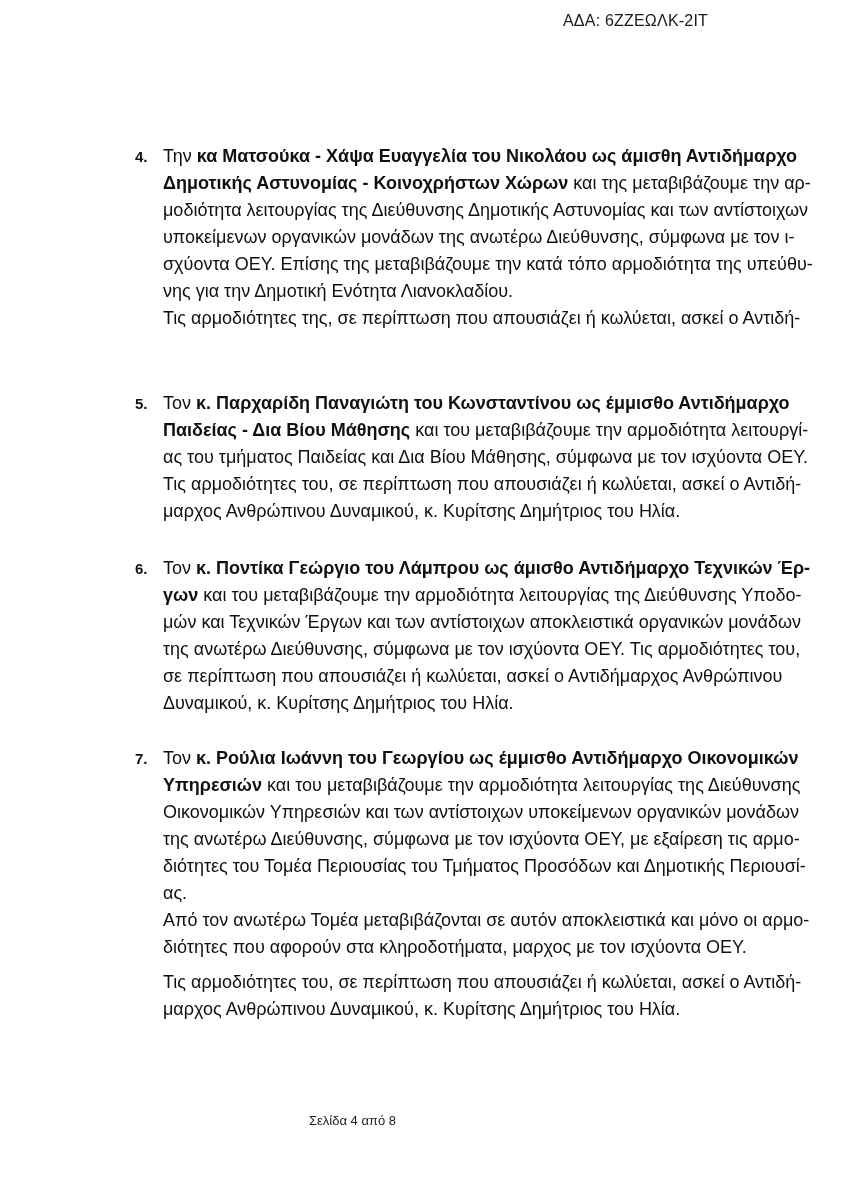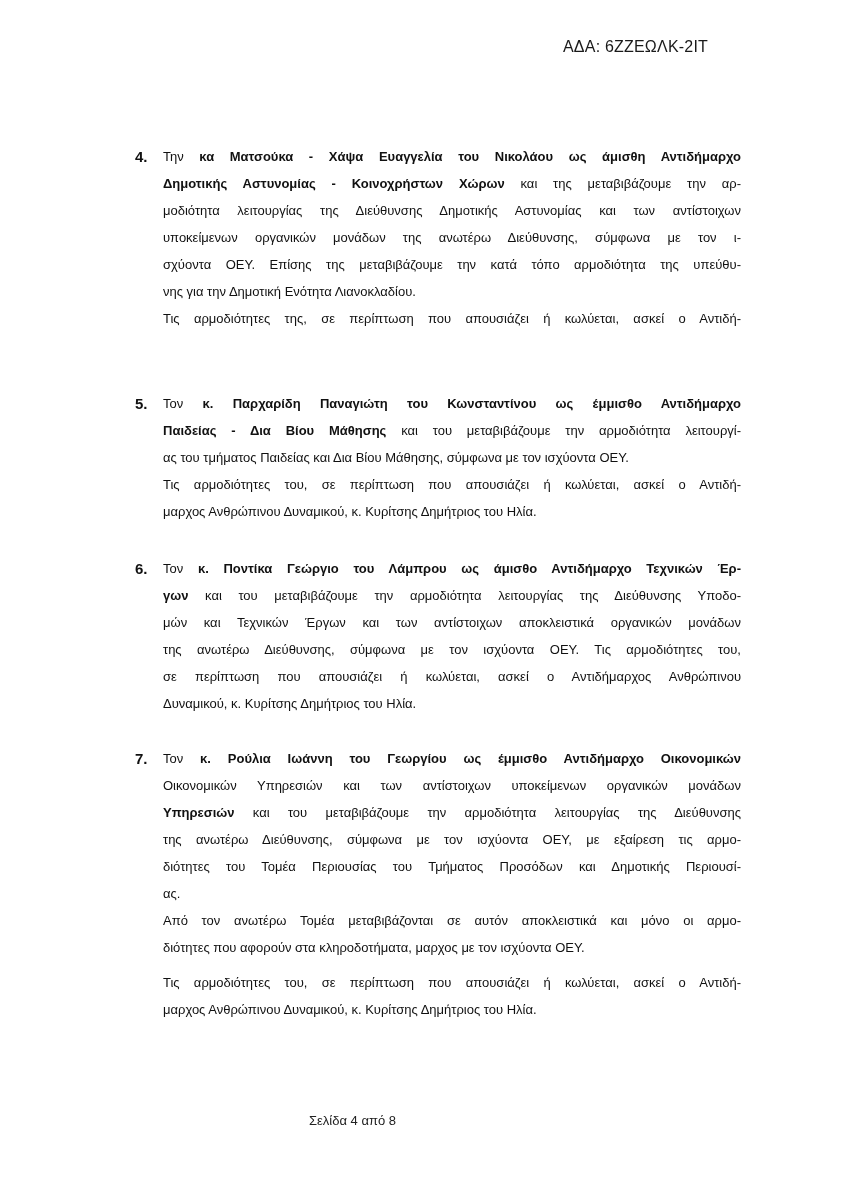--- a/index.html
+++ b/index.html
@@ -1,21 +1,21 @@
 <!DOCTYPE html>
 <html><head>
 <meta charset="utf-8">
 <style>
   html, body { margin: 0; padding: 0; background: #ffffff; }
   body { width: 849px; height: 1200px; position: relative; overflow: hidden;
          font-family: "Liberation Sans", sans-serif; color: #111111; }
-  .ada { position: absolute; left: 563px; top: 12px; font-size: 16px; color: #1a1a1a; letter-spacing: 0.2px; margin-top: 26px; }
+  .ada { position: absolute; left: 563px; top: 12px; font-size: 16px; color: #1a1a1a; letter-spacing: 0.2px; }
   .item { position: absolute; left: 135px; width: 606px; }
   .num { position: absolute; left: 0; top: 0; font-weight: bold; font-size: 15px; line-height: 27px; }
-  .body { margin-left: 28px; font-size: 13px; }
+  .body { margin-left: 28px; font-size: 18px; }
   .ln { height: 27px; line-height: 27px; white-space: nowrap; text-align: justify; text-align-last: justify; }
   .ln.last { text-align-last: left; }
   .ln b { font-weight: bold; }
   .footer { position: absolute; left: 0; width: 705px; top: 1113px; text-align: center; font-size: 13px; color: #222; }
 </style>
 </head>
 <body>
 
 <div class="ada">ΑΔΑ: 6ΖΖΕΩΛΚ-2ΙΤ</div>
 
@@ -50,22 +50,22 @@
         <div class="ln">μών και Τεχνικών Έργων και των αντίστοιχων αποκλειστικά οργανικών μονάδων</div>
         <div class="ln">της ανωτέρω Διεύθυνσης, σύμφωνα με τον ισχύοντα ΟΕΥ. Τις αρμοδιότητες του,</div>
         <div class="ln">σε περίπτωση που απουσιάζει ή κωλύεται, ασκεί ο Αντιδήμαρχος Ανθρώπινου</div>
         <div class="ln last">Δυναμικού, κ. Κυρίτσης Δημήτριος του Ηλία.</div>
       </div>
     </div>
     <div class="item" style="top: 745px;">
       <div class="num">7.</div>
       <div class="body">
         <div class="ln">Τον <b>κ. Ρούλια Ιωάννη του Γεωργίου ως έμμισθο Αντιδήμαρχο Οικονομικών</b></div>
+        <div class="ln"><b>Υπηρεσιών</b> και του μεταβιβάζουμε την αρμοδιότητα λειτουργίας της Διεύθυνσης</div>
         <div class="ln">Οικονομικών Υπηρεσιών και των αντίστοιχων υποκείμενων οργανικών μονάδων</div>
-        <div class="ln"><b>Υπηρεσιών</b> και του μεταβιβάζουμε την αρμοδιότητα λειτουργίας της Διεύθυνσης</div>
         <div class="ln">της ανωτέρω Διεύθυνσης, σύμφωνα με τον ισχύοντα ΟΕΥ, με εξαίρεση τις αρμο-</div>
         <div class="ln">διότητες του Τομέα Περιουσίας του Τμήματος Προσόδων και Δημοτικής Περιουσί-</div>
         <div class="ln last">ας.</div>
         <div class="ln">Από τον ανωτέρω Τομέα μεταβιβάζονται σε αυτόν αποκλειστικά και μόνο οι αρμο-</div>
         <div class="ln last">διότητες που αφορούν στα κληροδοτήματα, μαρχος με τον ισχύοντα ΟΕΥ.</div>
         <div class="ln" style="height: 8px;"></div>
         <div class="ln">Τις αρμοδιότητες του, σε περίπτωση που απουσιάζει ή κωλύεται, ασκεί ο Αντιδή-</div>
         <div class="ln last">μαρχος Ανθρώπινου Δυναμικού, κ. Κυρίτσης Δημήτριος του Ηλία.</div>
       </div>
     </div>

